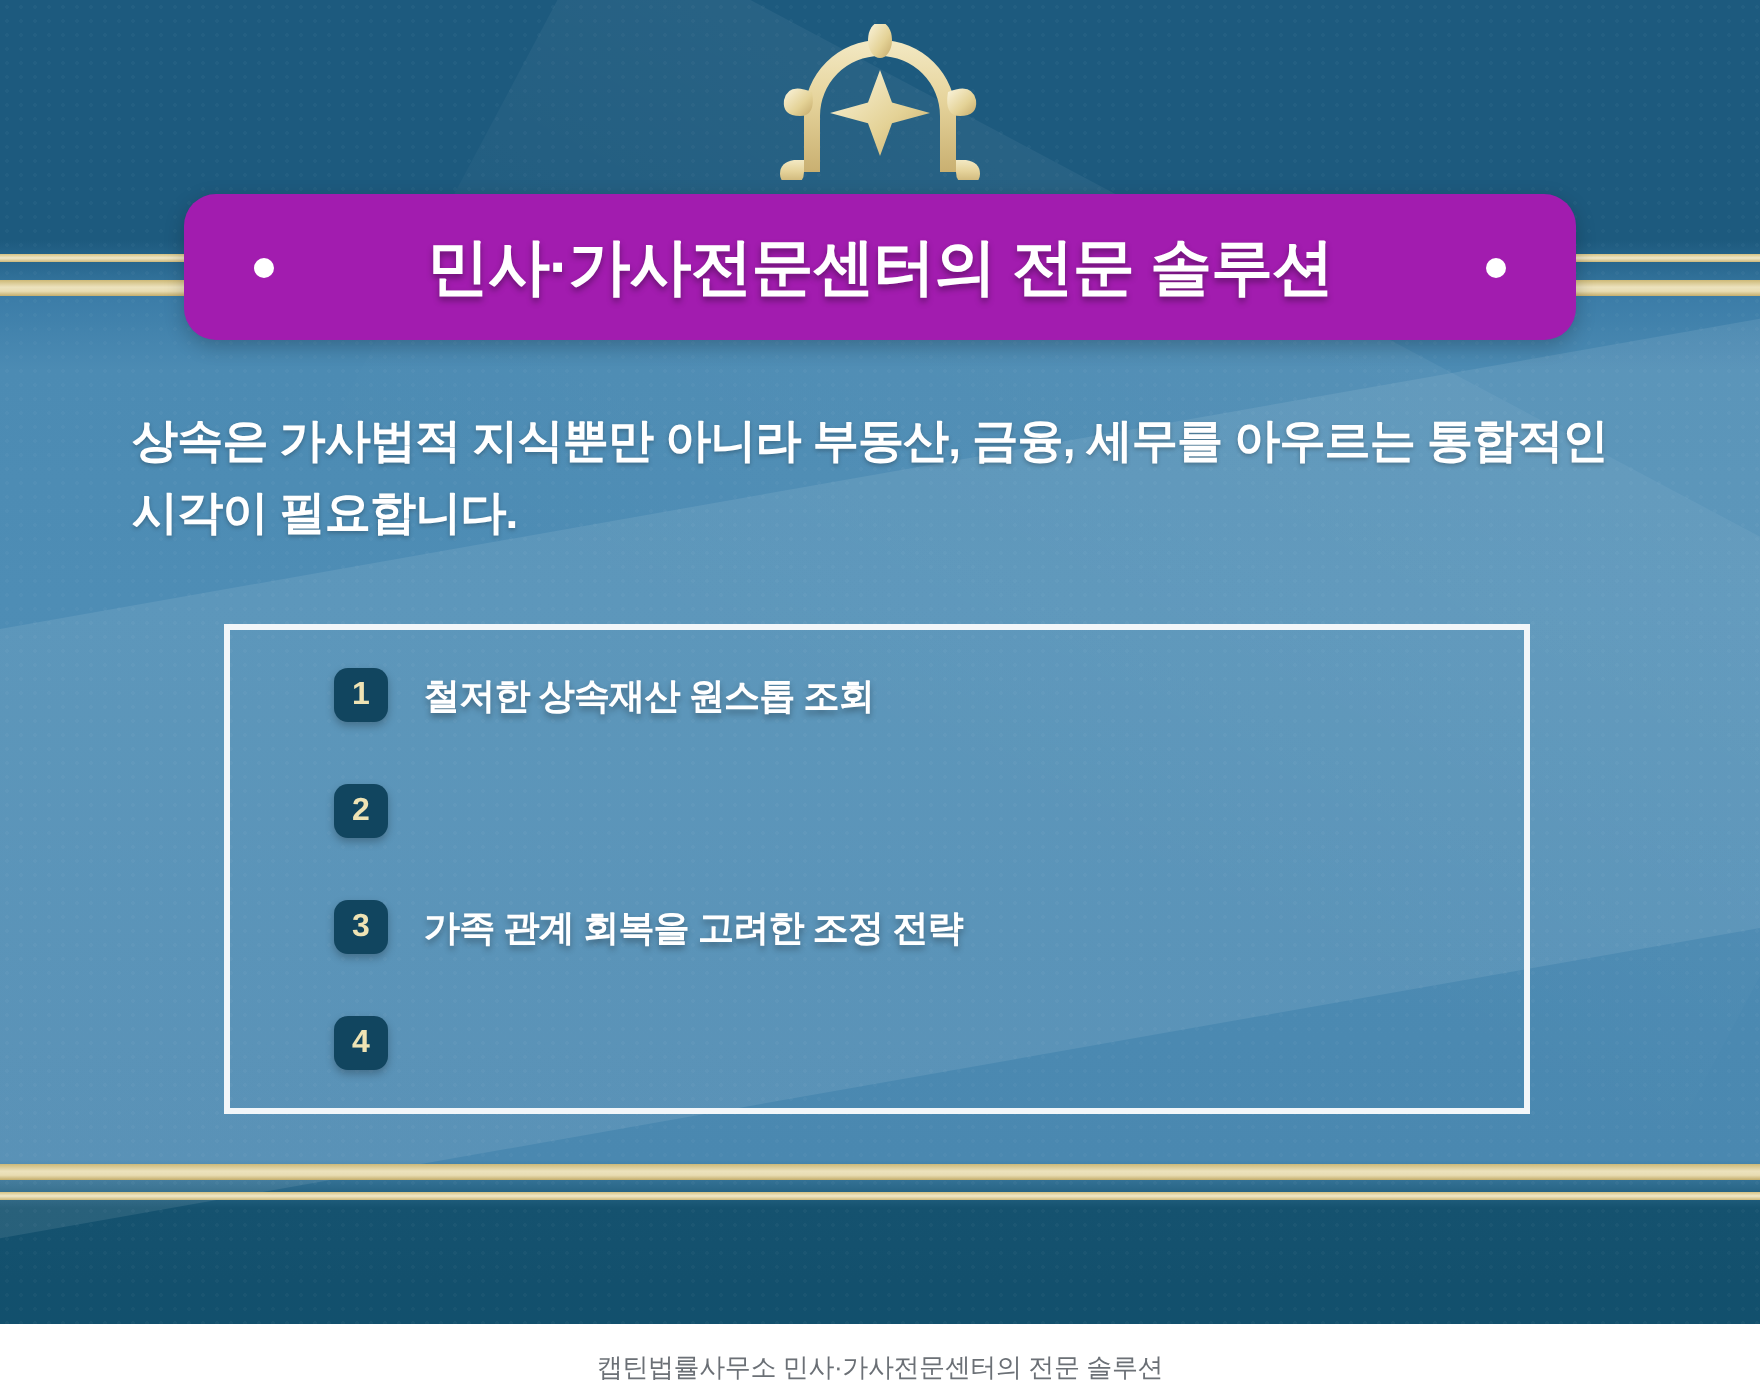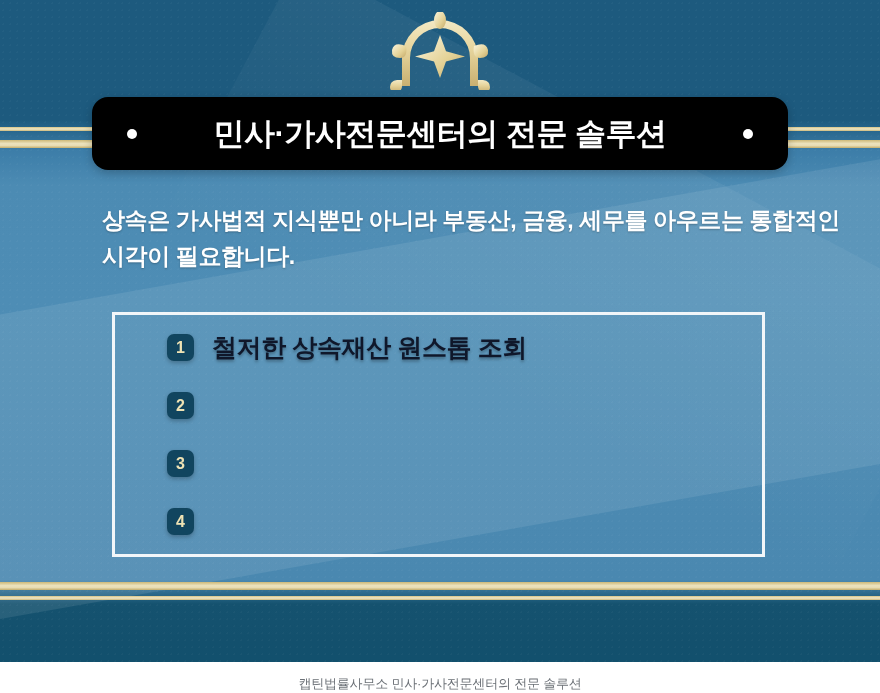--- a/index.html
+++ b/index.html
@@ -105,21 +105,21 @@
     height: 78px;
   }
 
   
   .title-pill {
     position: absolute;
     left: 92px;
     top: 97px;
     width: 696px;
     height: 73px;
-    background: #000000;
+    background: #a21caf;
     border-radius: 16px;
     box-shadow: 0 3px 10px rgba(0,0,0,0.22);
     display: flex;
     align-items: center;
     justify-content: space-between;
     padding: 0 35px;
     box-sizing: border-box;
   }
   .pill-dot {
     width: 10px;
@@ -144,21 +144,20 @@
     position: absolute;
     left: 66px;
     top: 203px;
     width: 760px;
     color: #ffffff;
     font-size: 23px;
     font-weight: 700;
     line-height: 1.55;
     letter-spacing: -0.4px;
     text-shadow: 0 1px 2px rgba(0,0,0,0.25);
-    margin-left: 36px;
   }
 
   
   .feature-box {
     position: absolute;
     left: 112px;
     top: 312px;
     width: 653px;
     height: 245px;
     border: 3px solid #f2f6f9;
@@ -183,22 +182,22 @@
     background: #11455f;
     color: #efe3b4;
     font-size: 16px;
     font-weight: 700;
     display: flex;
     align-items: center;
     justify-content: center;
     box-shadow: 0 2px 4px rgba(0,0,0,0.25);
   }
   .feature-label {
-    color: #0f172a;
-    font-size: 25px;
+    color: #ffffff;
+    font-size: 18px;
     font-weight: 700;
     letter-spacing: -0.4px;
     white-space: nowrap;
     text-shadow: 0 2px 3px rgba(0,0,0,0.3);
   }
 
   
   #caption-bar {
     width: 880px;
     height: 43px;
@@ -268,20 +267,21 @@
   <div class="feature-box">
     <div class="feature-row">
       <span class="num-badge">1</span>
       <span class="feature-label">철저한 상속재산 원스톱 조회</span>
     </div>
     <div class="feature-row">
       <span class="num-badge">2</span>
     </div>
     <div class="feature-row">
       <span class="num-badge">3</span>
+      <span class="feature-label">가족 관계 회복을 고려한 조정 전략</span>
     </div>
     <div class="feature-row">
       <span class="num-badge">4</span>
     </div>
   </div>
 
   <div class="gold-rule gold-thick rule-bot-1"></div>
   <div class="gold-rule gold-thin rule-bot-2"></div>
 
 </div>

